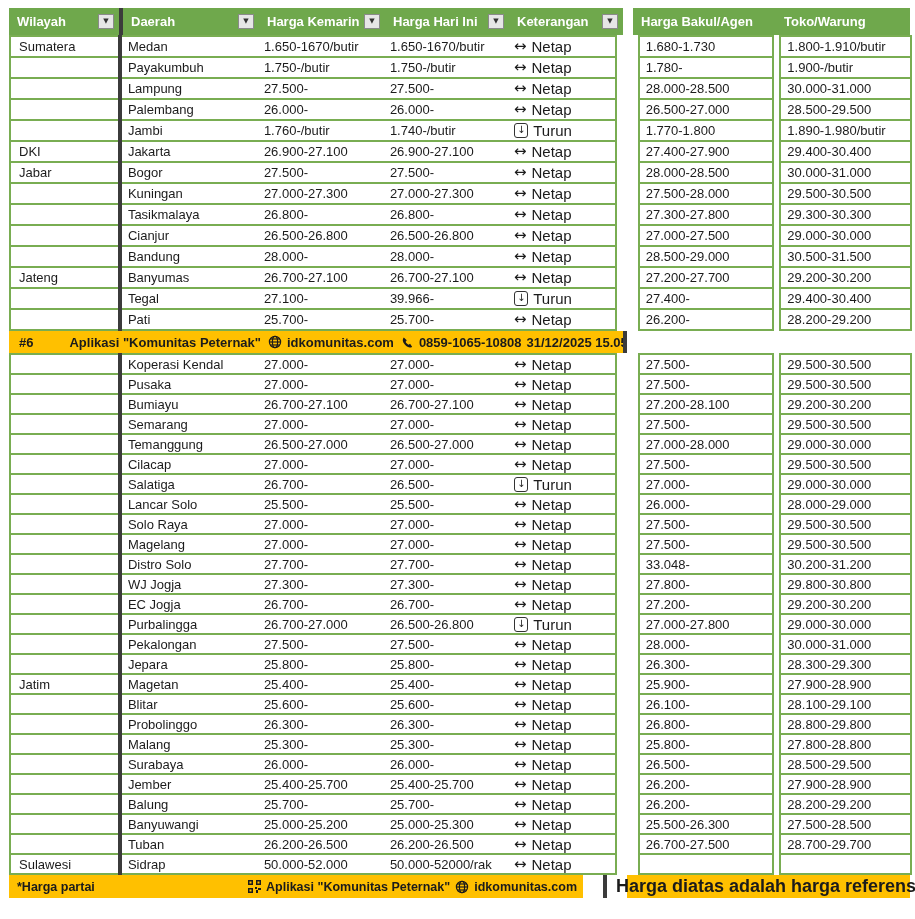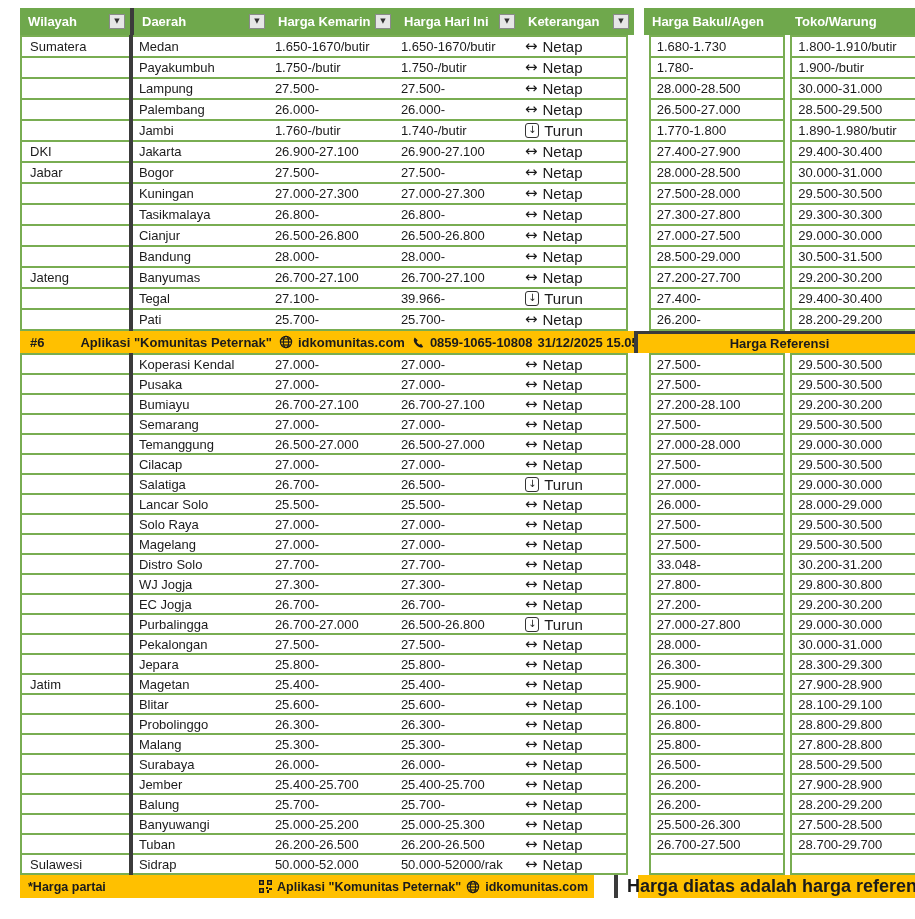--- a/index.html
+++ b/index.html
@@ -4,21 +4,21 @@
 <style>
   :root{
     --green:#6FA84C;
     --grid:#79AD52;
     --orange:#FFC000;
     --dark:#3B3B3B;
     --txt:#1B1B1B;
   }
   *{box-sizing:border-box;margin:0;padding:0;}
   body{background:#fff;font-family:"Liberation Sans","DejaVu Sans",sans-serif;color:var(--txt);}
-  .page{width:915px;height:919px;background:#fff;overflow:hidden;padding:8px 0 0 20px;}
+  .page{width:915px;height:919px;background:#fff;overflow:hidden;padding:8px 0 0 9px;}
 
   
   .header-row{display:flex;width:901px;height:27px;}
   .hblock1{width:614px;background:var(--green);display:grid;grid-template-columns:110px 4px 136px 126px 124px 1fr;}
   .hdark{background:var(--dark);}
   .hgap{width:10px;background:#fff;}
   .hblock2{width:277px;background:var(--green);display:grid;grid-template-columns:143px 1fr;}
   .hcell{display:flex;align-items:center;justify-content:space-between;padding:0 5px 0 8px;overflow:hidden;}
   .hlabel{color:#fff;font-weight:bold;font-size:13px;white-space:nowrap;}
   .fbtn{width:16px;height:15px;background:#E6E6E6;border:1px solid #8a8a8a;display:flex;align-items:center;justify-content:center;flex:0 0 auto;cursor:pointer;}
@@ -453,23 +453,20 @@
       <span class="b-item">idkomunitas.com</span>
       <span class="b-ic">
         <svg width="13" height="13" viewBox="0 0 14 14" fill="#1b1b1b">
           <path d="M3 1.5 C1.2 3.5 1.6 6.5 4.3 9.5 C7 12.5 10.2 13.2 12 11.5 L9.8 8.4 L8.2 9.4 C7.2 9.3 5.2 7.3 5 6.2 L6.2 4.6 Z"></path>
         </svg>
       </span>
       <span class="b-item">0859-1065-10808</span>
       <span class="b-item">31/12/2025 15.05</span>
     </div>
     <div class="banner-div"></div>
-    <div class="banner-right">
-      <span>Harga Referensi</span>
-    </div>
   </div>
 
   <div class="rows rows-b" id="rows-bottom">
       <div class="row">
         <div class="cell w-cell">
           <span class="ctext"></span>
         </div>
         <div class="dark-div"></div>
         <div class="cell main-cell">
           <span class="ctext">Koperasi Kendal</span>

